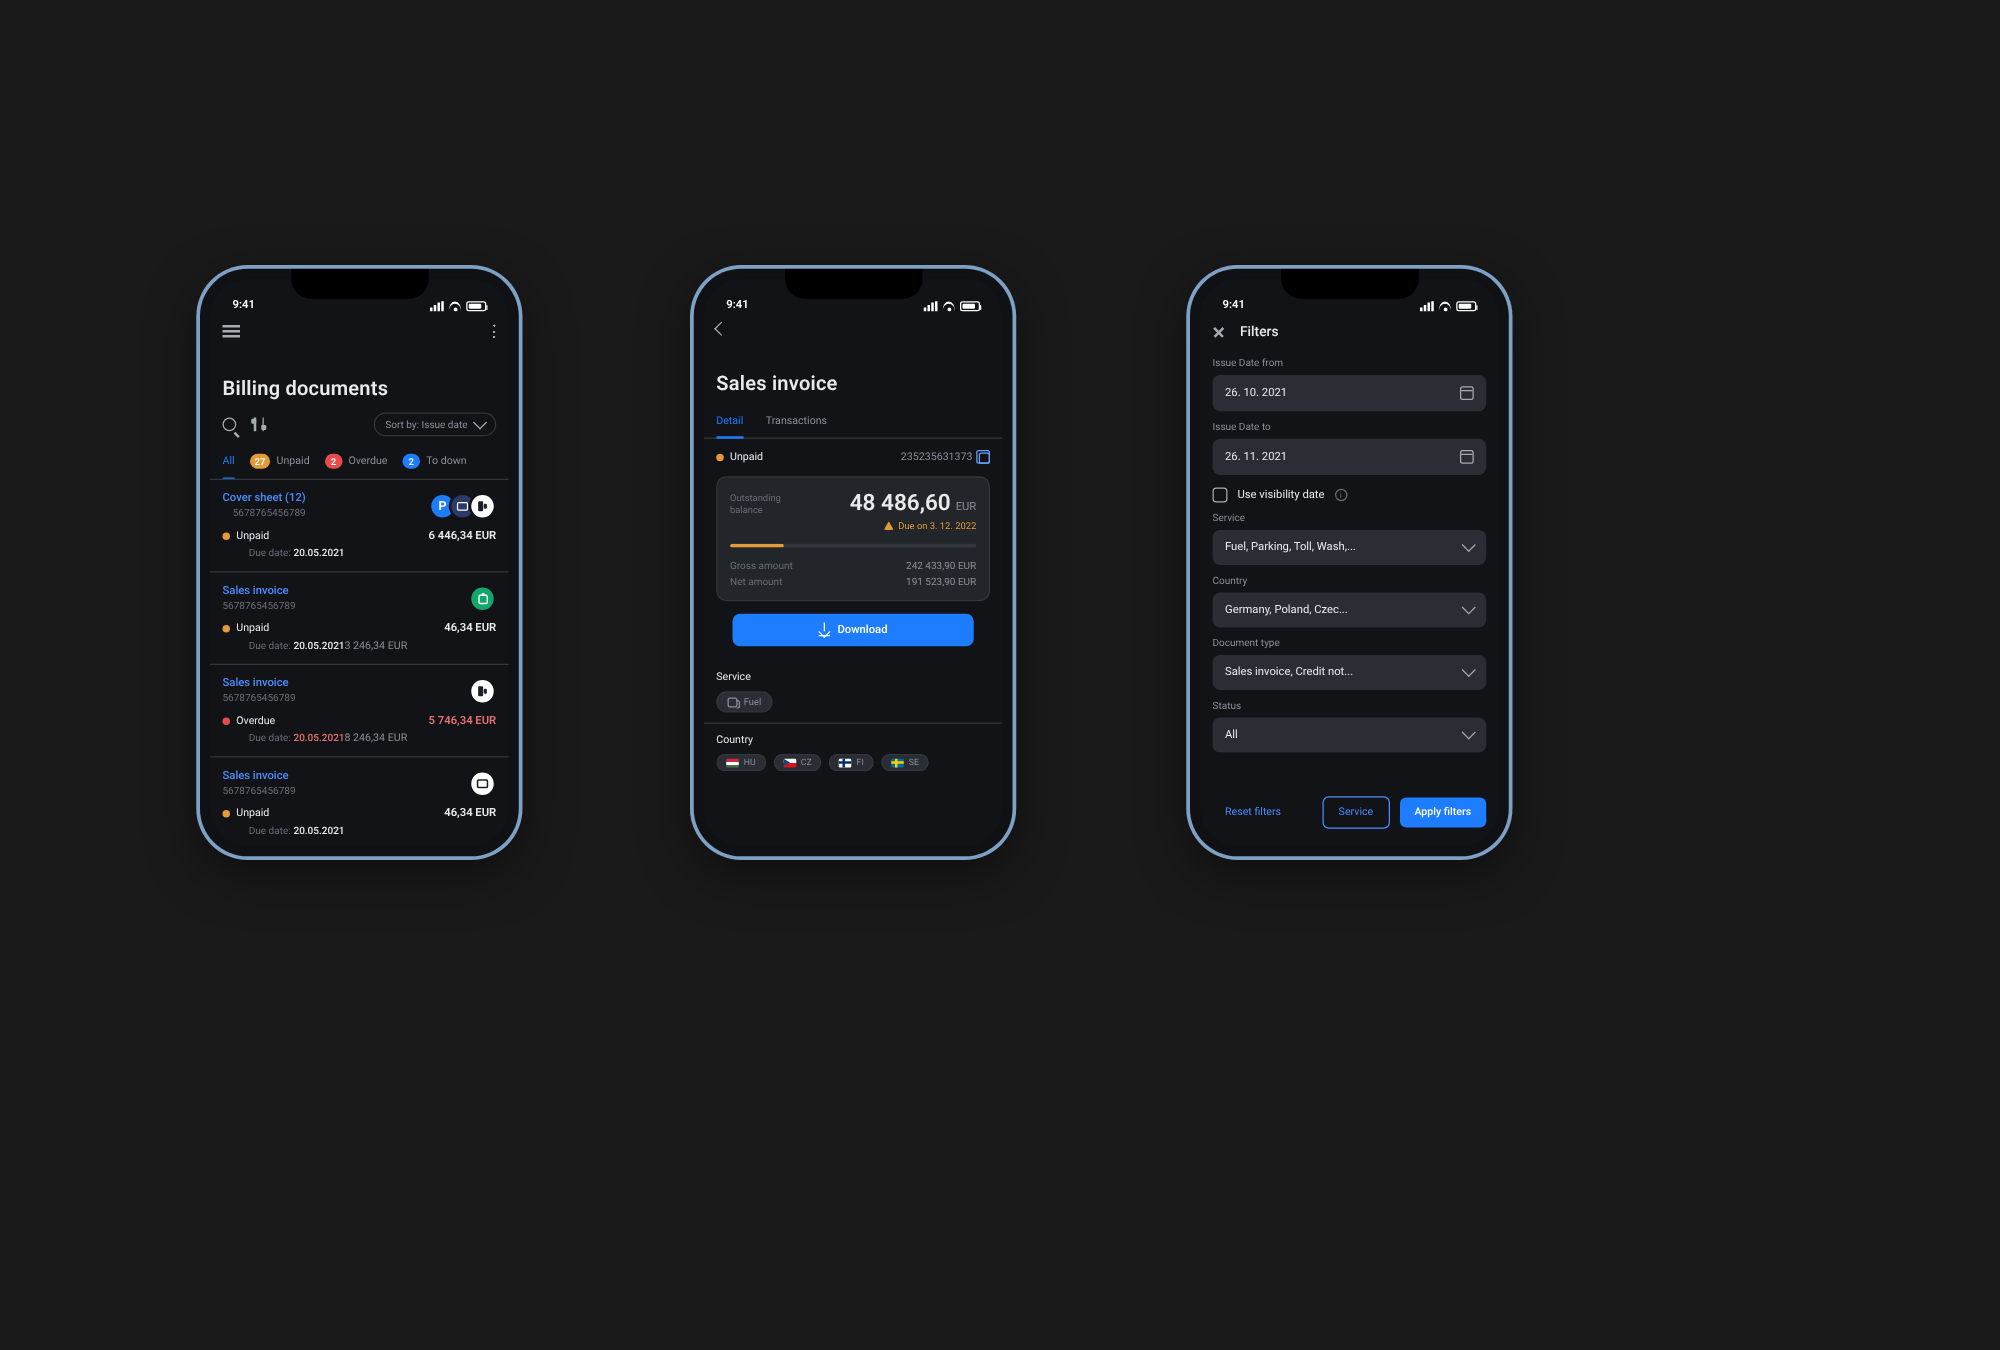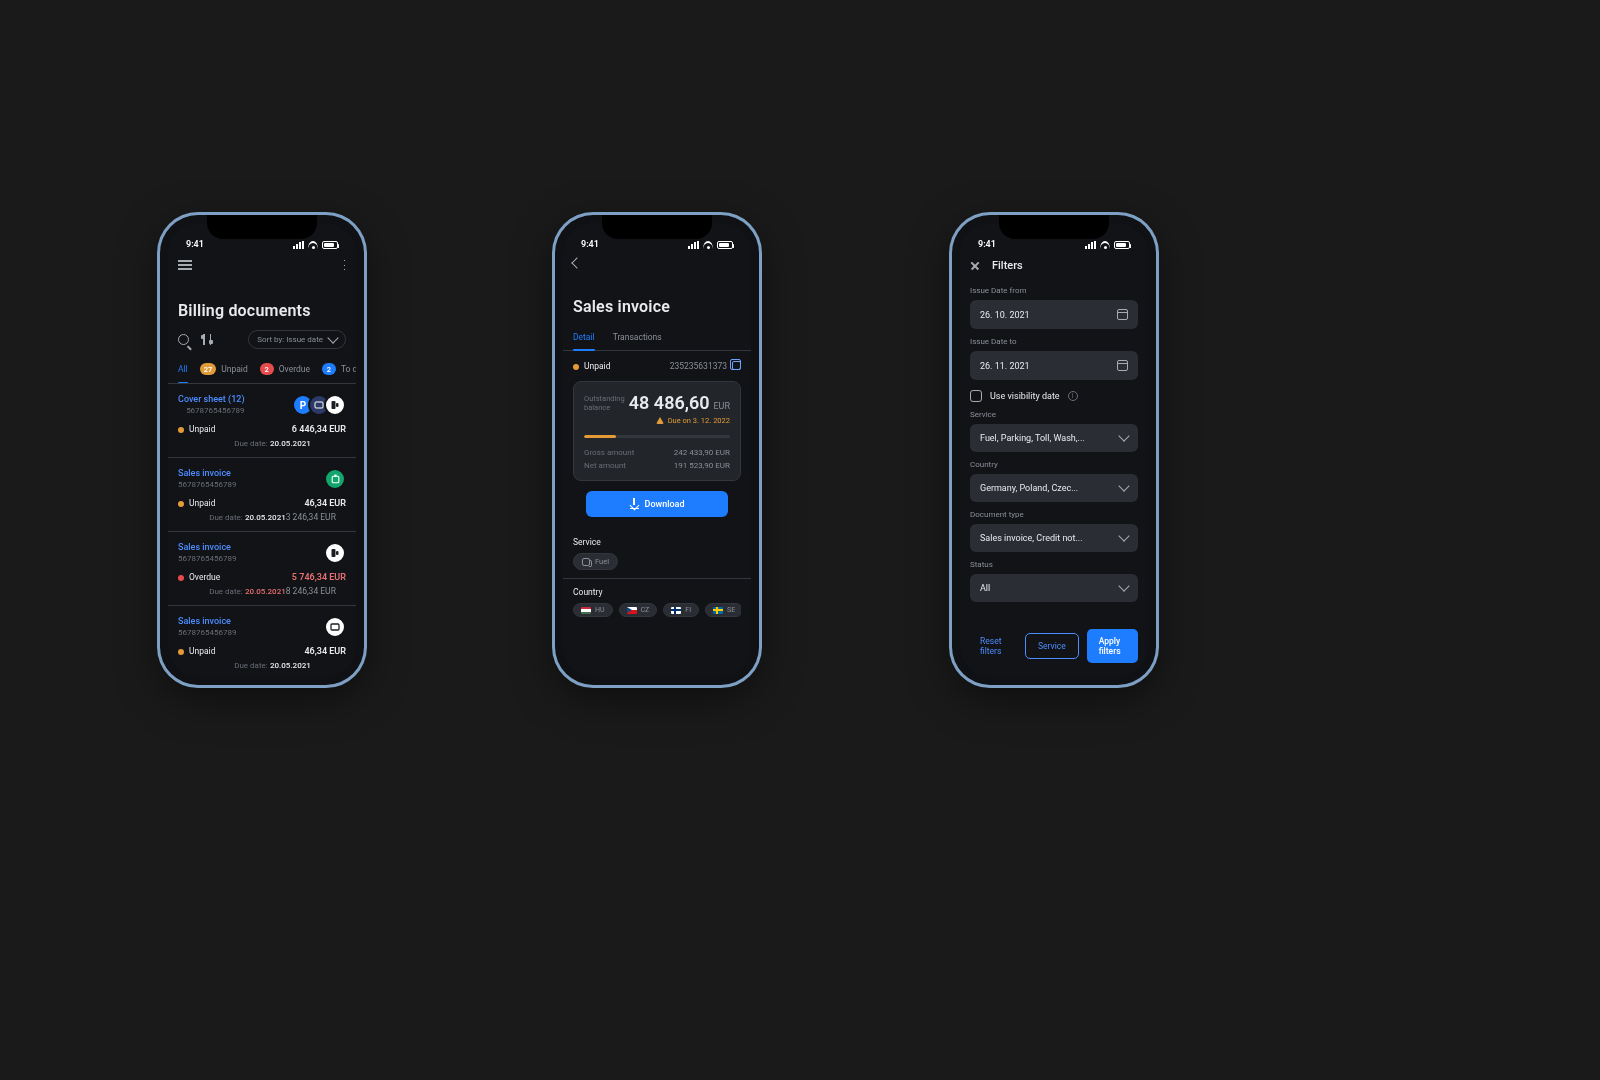--- a/index.html
+++ b/index.html
@@ -34,21 +34,21 @@
   }
   .canvas{
     width:1600px;height:1080px;
     position:relative;
   }
 
   
   .phone{
     position:absolute;
     top:215px;
-    width:204px;
+    width:255px;
     height:470px;
     border-radius:38px;
     background:var(--device-body);
     box-shadow:0 0 0 3px var(--device-rim),0 12px 40px rgba(0,0,0,.5);
     overflow:hidden;
   }
   .phone.p1{left:160px;}
   .phone.p2{left:555px;}
   .phone.p3{left:952px;}
   .notch{
@@ -126,38 +126,38 @@
   .row{padding:10px 10px 9px;border-bottom:1px solid var(--stroke);}
   .row-top{display:flex;justify-content:space-between;align-items:flex-start;}
   .doc-title{color:var(--blue-dim);font-size:9px;font-weight:500;}
   .doc-sub{color:var(--text-faint);font-size:8px;margin-top:2px;text-align:right;}
   .row-mid{display:flex;justify-content:space-between;align-items:center;margin-top:8px;}
   .status-dot{width:6px;height:6px;border-radius:50%;display:inline-block;margin-right:5px;vertical-align:middle;}
   .dot-orange{background:var(--orange);} .dot-red{background:var(--red);}
   .status-text{font-size:8.5px;color:var(--text);}
   .amt{font-size:9px;font-weight:600;color:var(--text);}
   .amt.red{color:#e77070;}
-  .row-bot{display:flex;justify-content:center;align-items:center;margin-top:4px;padding-left:21px;}
+  .row-bot{display:flex;justify-content:flex-start;align-items:center;margin-top:4px;padding-left:21px;}
   .due-lbl{font-size:8px;color:var(--text-faint);}
   .due-val{font-size:8px;color:var(--text);font-weight:500;}
   .due-val.red{color:#e77070;}
   .amt2{font-size:8.5px;color:var(--text-dim);}
 
   .icon-stack{display:flex;}
   .ci{width:22px;height:22px;border-radius:50%;display:flex;align-items:center;justify-content:center;border:2px solid #111317;font-size:10px;font-weight:700;}
   .ci + .ci{margin-left:-6px;}
   .ci.blue{background:#1e7dff;color:#fff;}
   .ci.navy{background:#2b3a66;color:#fff;}
   .ci.white{background:#fff;color:#1b1e23;}
   .ci.green{background:#12a66d;color:#fff;}
 
   
   .tabs2{display:flex;gap:18px;padding:0 10px;border-bottom:1px solid var(--stroke);font-size:8.5px;}
   .status-line{display:flex;justify-content:space-between;align-items:center;padding:10px;font-size:8.5px;}
-  .inv-num{color:var(--text-dim);display:flex;align-items:flex-start;gap:5px;}
+  .inv-num{color:var(--text-dim);display:flex;align-items:flex-end;gap:5px;}
   .copy-ico{width:9px;height:9px;border:1px solid #6da3ff;border-radius:2px;position:relative;}
   .copy-ico::after{content:"";position:absolute;left:-3px;top:-3px;width:9px;height:9px;border:1px solid #6da3ff;border-radius:2px;}
 
   .card{margin:0 10px 10px;background:var(--surface-2);border:1px solid var(--stroke);border-radius:8px;padding:10px;}
   .bal-row{display:flex;justify-content:space-between;align-items:flex-end;}
   .bal-lbl{font-size:7.5px;color:var(--text-faint);line-height:1.3;}
   .bal-amt{font-size:18px;font-weight:600;}
   .bal-cur{font-size:9px;color:var(--text-dim);margin-left:4px;}
   .due-warn{color:var(--orange);font-size:7.5px;margin-top:3px;text-align:right;display:flex;align-items:center;justify-content:flex-end;gap:4px;}
   .warn-ico{width:8px;height:8px;border:1px solid var(--orange);border-radius:2px;transform:rotate(0deg);position:relative;}

